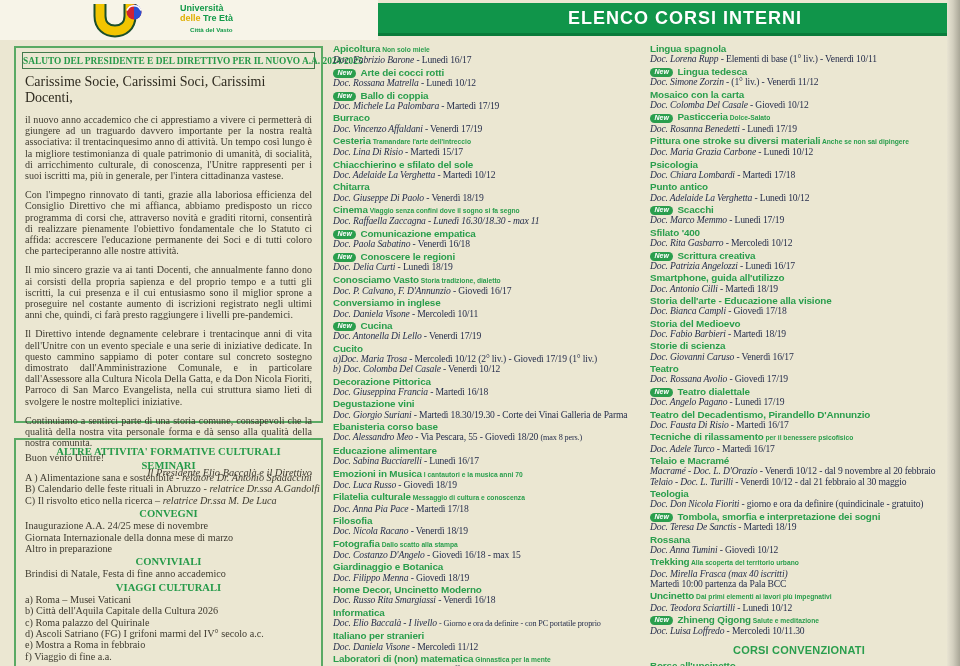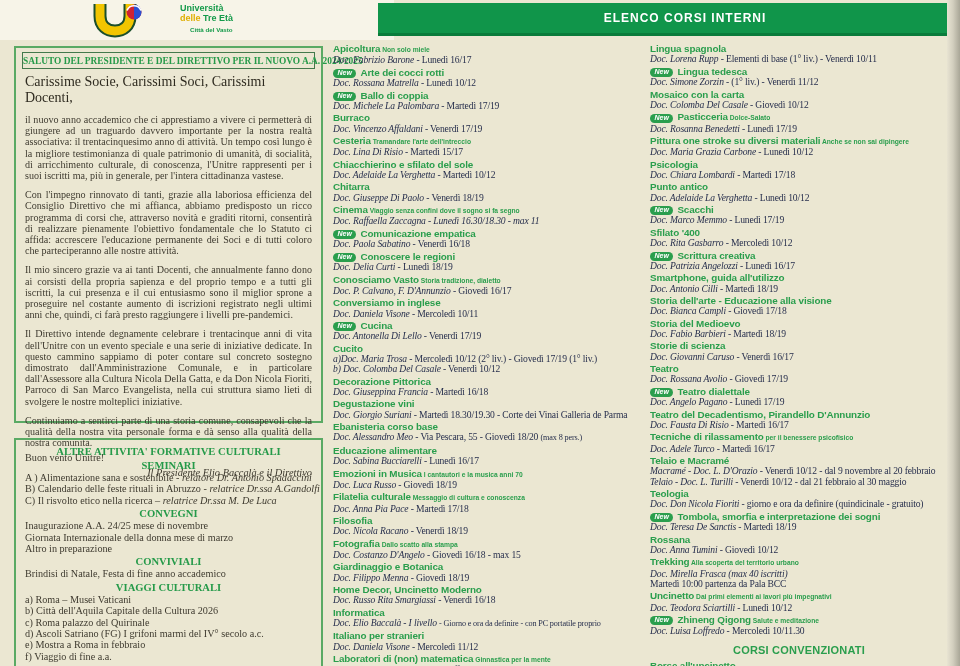--- a/index.html
+++ b/index.html
@@ -1,27 +1,27 @@
 <!DOCTYPE html>
 <html><head>
 <meta charset="utf-8">
 <style>
   html,body{margin:0;padding:0;}
   body{width:960px;height:666px;overflow:hidden;background:#ebe7d2;font-family:"Liberation Serif",serif;position:relative;}
   .page{position:absolute;inset:0;}
   
-  .logo-area{position:absolute;left:0;top:0;width:378px;height:40px;background:#f7f4e8;padding-left:16px;}
+  .logo-area{position:absolute;left:0;top:0;width:378px;height:40px;background:#f7f4e8;}
   .logo-svg{position:absolute;left:66px;top:1px;}
   .logo-text{position:absolute;left:180px;top:3px;line-height:10px;font-family:"Liberation Sans",sans-serif;}
   .logo-l1{font-weight:bold;font-size:9px;color:#149a4a;}
   .logo-l2{font-weight:bold;font-size:9px;color:#149a4a;}
   .logo-l2 .yellow{color:#dfae00;}
   .logo-l3{font-weight:bold;font-size:6.2px;color:#149a4a;padding-left:10px;margin-top:2px;}
   .banner{position:absolute;left:378px;top:3px;width:570px;height:30px;background:#10954a;border-bottom:3px solid #0a7c3b;display:flex;align-items:center;justify-content:center;}
-  .banner-title{color:#fff;font-family:"Liberation Sans",sans-serif;font-weight:bold;font-size:12px;letter-spacing:1px;padding-left:44px;}
+  .banner-title{color:#fff;font-family:"Liberation Sans",sans-serif;font-weight:bold;font-size:18px;letter-spacing:1px;padding-left:44px;}
   
   .box{position:absolute;left:14px;width:309px;border:2px solid #5aaa64;box-sizing:border-box;padding:4px 9px;color:#3e3a2f;}
   .box1{top:46px;height:377px;}
   .box2{top:438px;height:233px;}
   .box1-title{border:1px solid #43794c;color:#259a49;font-weight:bold;font-size:9.4px;text-align:center;padding:3px 0 2px;margin:0 -3px 5px;white-space:nowrap;}
   .salutation{font-weight:normal;font-size:14px;color:#2f2b20;margin-bottom:4px;}
   .para{margin:8px 0 4px;font-size:10.1px;line-height:11.2px;text-align:justify;}
   .closing{font-size:10.2px;margin:2px 0 4px;}
   .signature{font-weight:normal;font-style:italic;font-size:10.4px;text-align:right;margin-top:2px;}
   .sec-heading{color:#259a49;font-weight:bold;font-size:10.6px;text-align:center;line-height:12px;margin-top:2px;}

